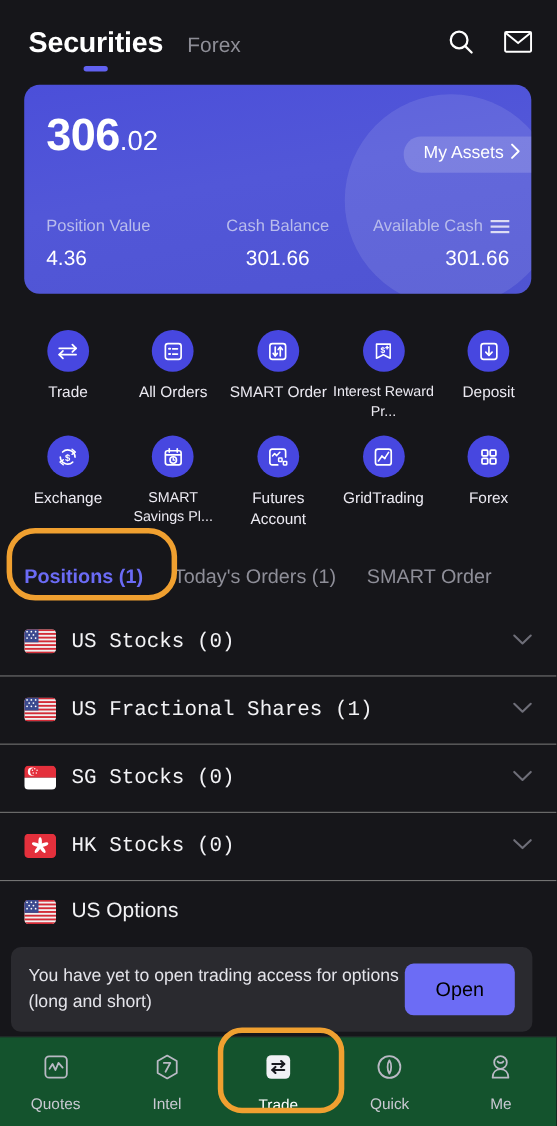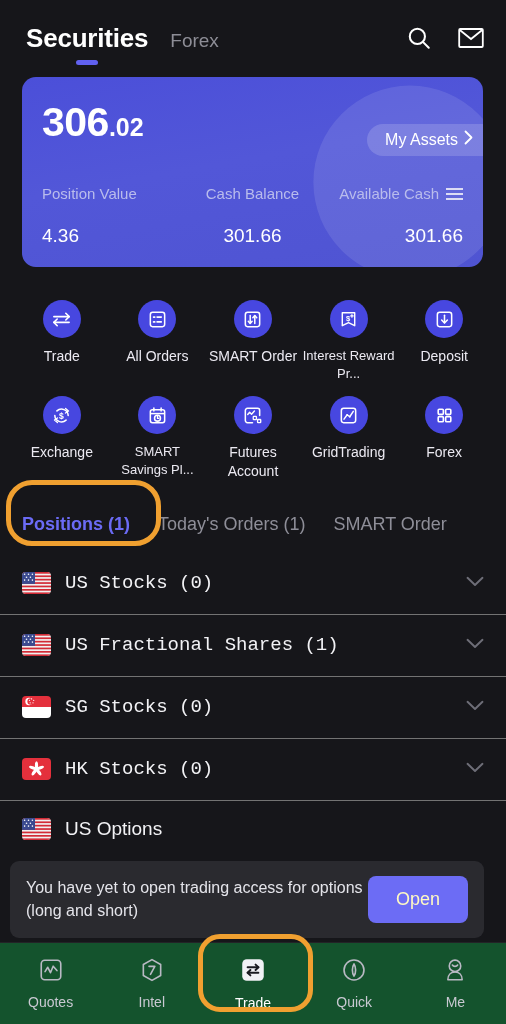--- a/index.html
+++ b/index.html
@@ -49,39 +49,39 @@
   .net-label { font-size: 15px; color: #c3c5ef; }
   .eye-icon { display: block; }
   .caret-down {
     width: 0; height: 0; border-left: 6px solid transparent;
     border-right: 6px solid transparent; border-top: 8px solid #ffffff;
     margin-left: 2px;
   }
   .info-icon { margin-left: 10px; display: block; }
   .amount { margin-top: 4px; color: #ffffff; }
   .amount .int { font-size: 41px; font-weight: bold; letter-spacing: -0.5px; }
-  .amount .dec { font-size: 25px; font-weight: bold; }
+  .amount .dec { font-size: 25px; font-weight: normal; }
   .my-assets {
     position: absolute; right: -6px; top: 47px;
     background: rgba(255,255,255,0.16);
     border-radius: 16px 0 0 16px;
     padding: 6px 16px 7px 18px;
     font-size: 16px; color: #ffffff;
     display: flex; align-items: center; gap: 6px;
   }
   .stats {
     position: absolute; left: 20px; right: 20px; bottom: 20px;
     display: flex;
   }
   .stat { flex: 1; }
   .stat:nth-child(1) { text-align: left; }
   .stat:nth-child(2) { text-align: center; }
   .stat:nth-child(3) { text-align: right; }
   .stat-label {
-    font-size: 15px; color: #b9bcec; margin-bottom: 23px;
+    font-size: 15px; color: #b9bcec; margin-bottom: 11px;
     display: flex; align-items: center; gap: 7px;
   }
   .stat:nth-child(2) .stat-label { justify-content: center; }
   .stat:nth-child(3) .stat-label { justify-content: flex-end; }
   .stat-value { font-size: 19px; color: #ffffff; }
   .burger { display: inline-flex; flex-direction: column; gap: 3px; }
   .burger i { display: block; width: 17px; height: 2px; background: #dcdcf4; }
 
   
   .grid {
@@ -142,21 +142,21 @@
     margin: 4px 22px 0 10px;
     background: #2a2a2f;
     border-radius: 9px;
     padding: 15px 16px;
     display: flex; align-items: center; gap: 4px;
   }
   .banner-text {
     font-size: 16px; color: #e4e4ea; line-height: 1.45; flex: 1;
   }
   .open-btn {
-    background: #6c6cf5; color: #fef9c3;
+    background: #6c6cf5; color: #000000;
     font-size: 18px; border: none; border-radius: 8px;
     padding: 13px 28px; cursor: pointer;
     font-family: "Liberation Sans", sans-serif;
   }
 
   
   .bottomnav {
     position: absolute; left: 0; right: 0; bottom: 0;
     height: 82px; background: #14532d;
     border-top: 1px solid #232327;

